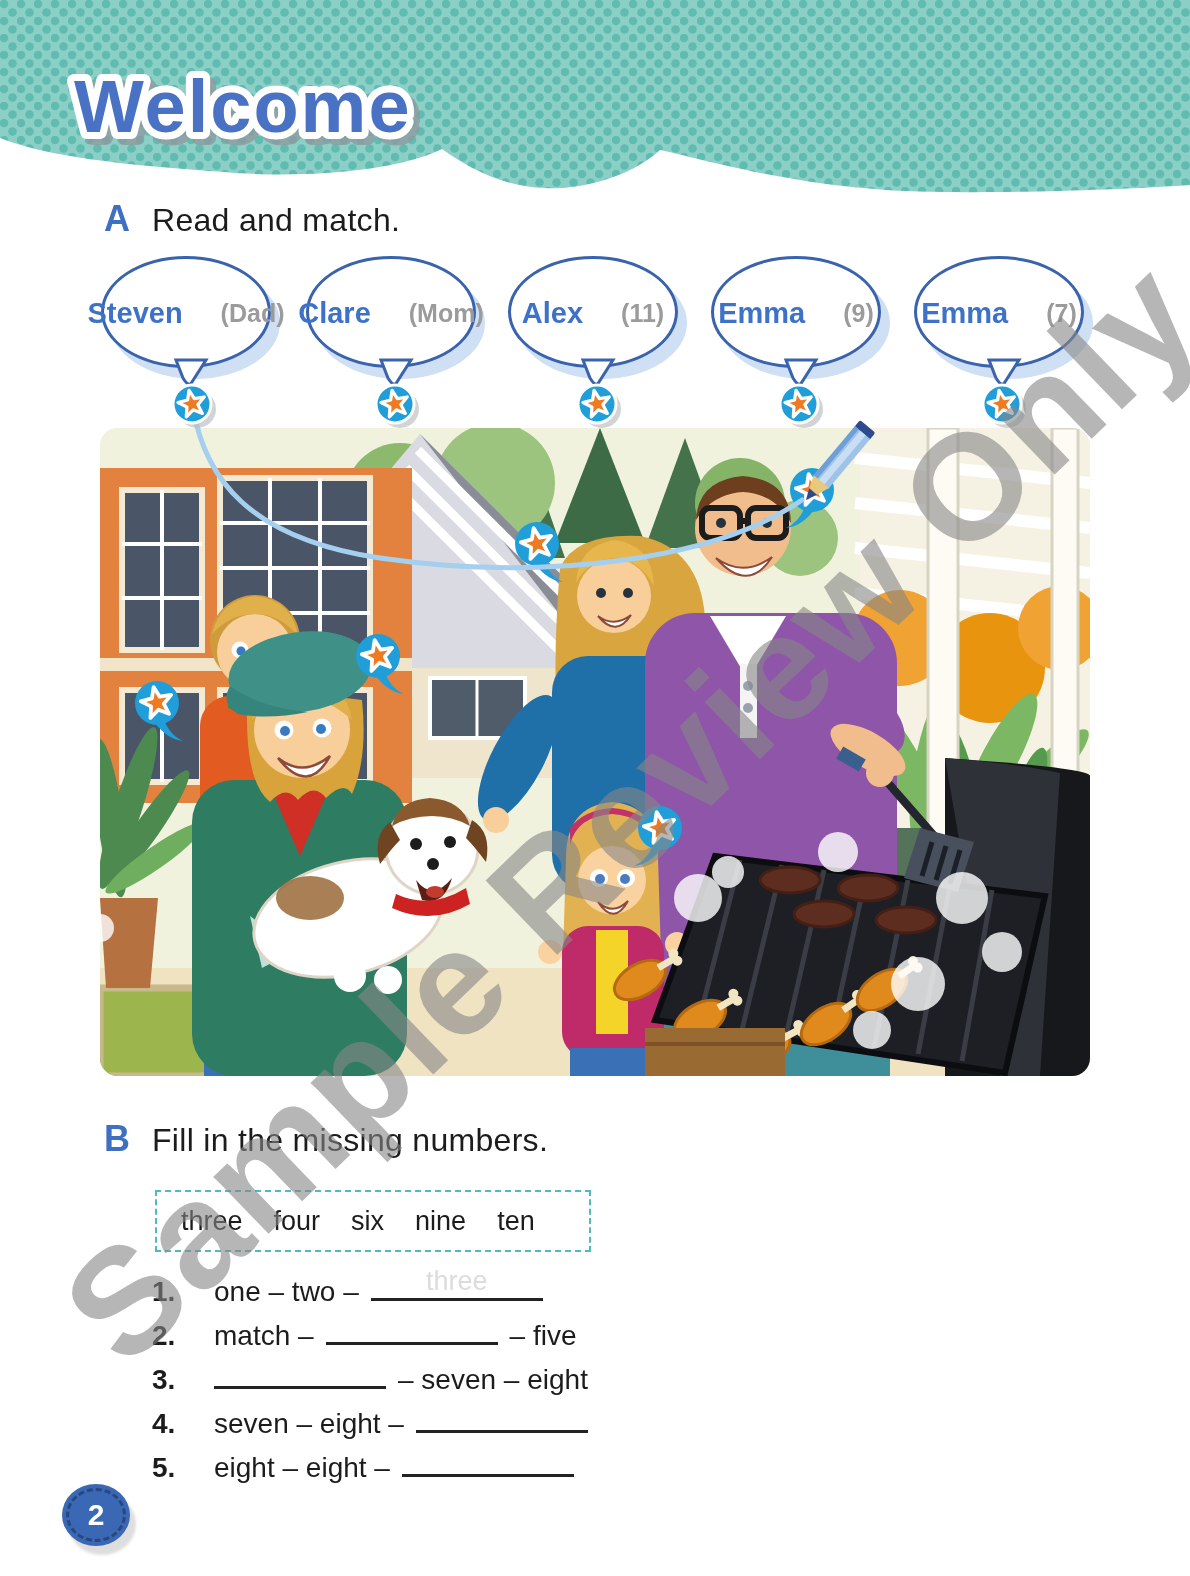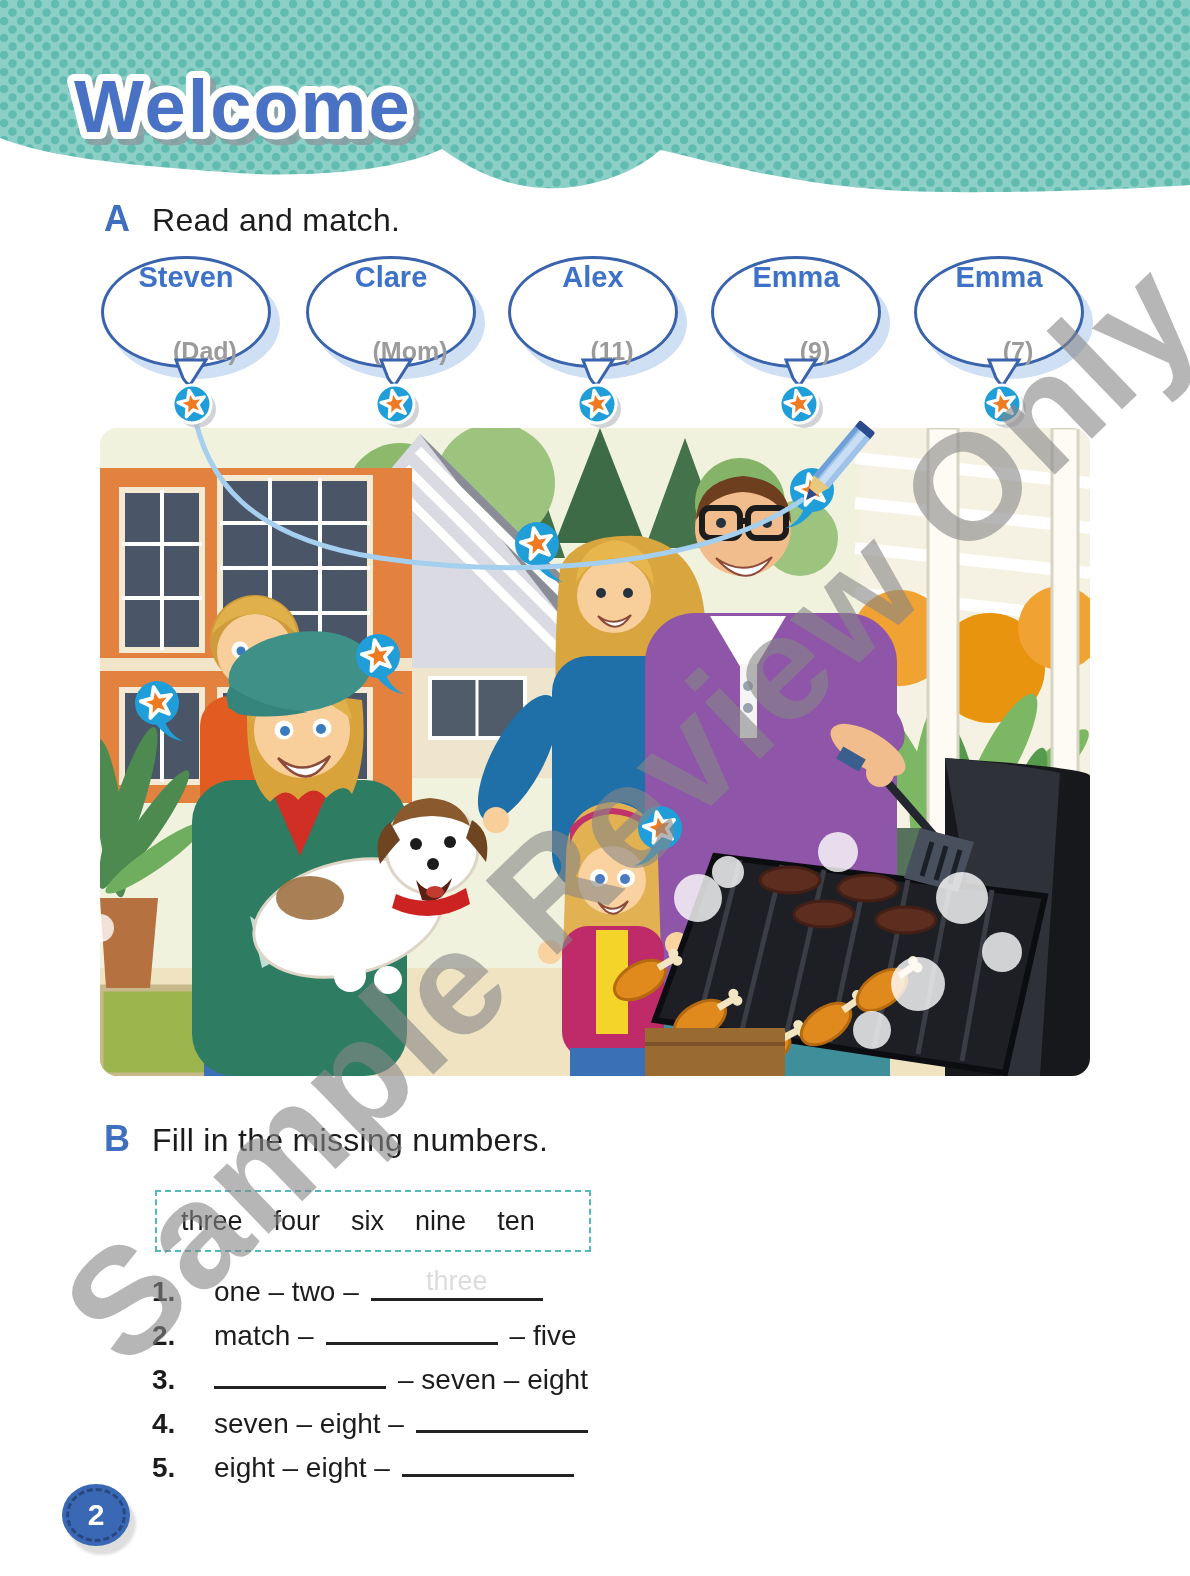--- a/index.html
+++ b/index.html
@@ -11,22 +11,22 @@
   #title-svg{position:absolute;left:58px;top:36px;z-index:2;}
 
   
   .section-row{position:absolute;left:104px;display:flex;align-items:baseline;z-index:2;}
   .section-letter{color:#3e6fc1;font-weight:bold;font-size:36px;margin-right:22px;}
   .section-instruction{color:#1c1c1c;font-size:32px;letter-spacing:.3px;}
 
   
   .bubble{position:absolute;top:256px;width:170px;height:112px;background:#fff;
           border:3px solid #3a63ad;border-radius:50%;z-index:4;
-          box-shadow:9px 11px 0 #cfdff4;display:flex;flex-direction:column;
-          align-items:center;justify-content:space-between;padding-top:2px;box-sizing:border-box;}
+          box-shadow:9px 11px 0 #cfdff4;display:flex;flex-direction:row;
+          align-items:center;justify-content:center;padding-top:2px;box-sizing:border-box;}
   .bubble .name{color:#3e72c8;font-weight:bold;font-size:29px;line-height:32px;}
   .bubble .sub{color:#9b9b9b;font-weight:bold;font-size:25px;line-height:28px;margin-left:38px;}
   .bubble .tail{position:absolute;left:50%;top:99px;margin-left:-16px;}
 
   .badge{position:absolute;z-index:5;width:56px;height:56px;}
 
   #match-overlay{position:absolute;left:0;top:0;z-index:3;pointer-events:none;}
 
   
   #scene-wrap{position:absolute;left:100px;top:428px;width:990px;height:648px;

